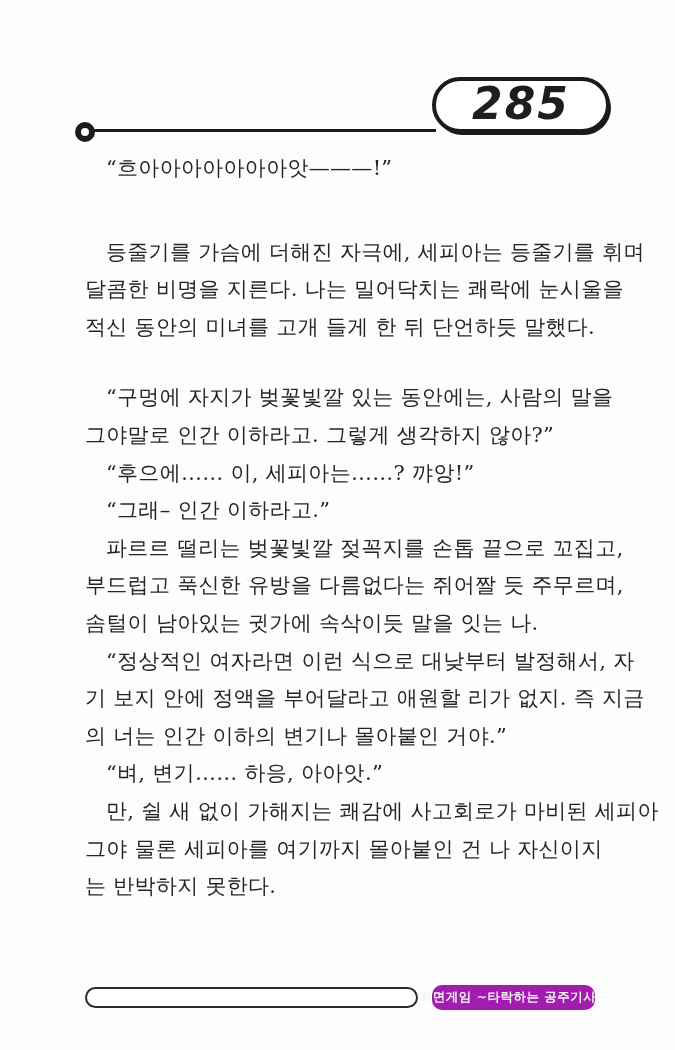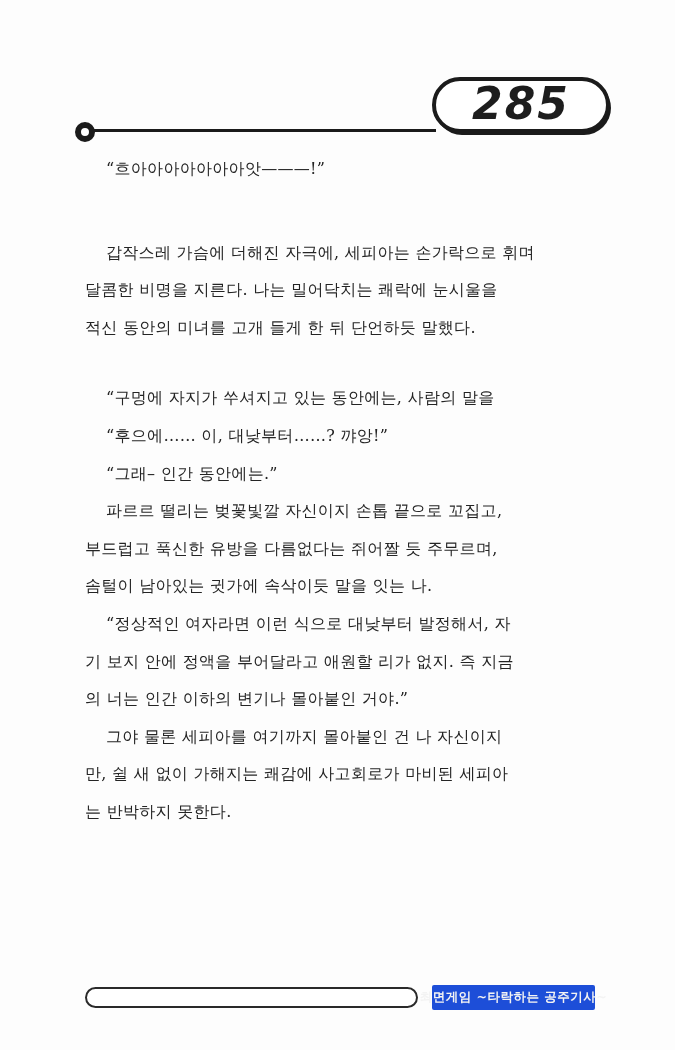--- a/index.html
+++ b/index.html
@@ -66,21 +66,21 @@
   
   .text-body {
     position: absolute;
     left: 85px;
     top: 150px;
     width: 512px;
   }
   .line {
     height: 37.6px;
     line-height: 37.6px;
-    font-size: 16px;
+    font-size: 21px;
     letter-spacing: 0.3px;
     white-space: nowrap;
   }
   .paragraph .line:first-child { text-indent: 21px; }
   .paragraph:nth-child(2) { margin-top: 46px; }
   .paragraph:nth-child(3) { margin-top: 33px; }
 
   
   .footer-rule-pill {
     position: absolute;
@@ -92,22 +92,22 @@
     border: 2px solid #2a2a2a;
     border-radius: 12px;
     background: #ffffff;
   }
   .footer-badge {
     position: absolute;
     left: 432px;
     top: 985px;
     width: 163px;
     height: 25px;
-    background: #1d4ed8;
-    border-radius: 2px;
+    background: #a21caf;
+    border-radius: 10px;
     color: #f3f3f3;
     display: flex;
     align-items: center;
     justify-content: center;
     font-family: "DejaVu Sans", "Liberation Sans", sans-serif;
     font-size: 12.5px;
     font-weight: bold;
     letter-spacing: 0.5px;
     white-space: nowrap;
   }
@@ -121,46 +121,50 @@
   <span class="header-rule"></span>
   <div class="page-badge">
     <span class="page-number">285</span>
   </div>
 
   <main class="text-body" id="text-body">
       <div class="paragraph">
         <div class="line">“흐아아아아아아아앗———!”</div>
       </div>
       <div class="paragraph">
-        <div class="line">갑작스레 가슴에 더해진 자극에, 세피아는 손가락으로 휘며</div>
+        <div class="line">등줄기를 가슴에 더해진 자극에, 세피아는 등줄기를 휘며</div>
         <div class="line">달콤한 비명을 지른다. 나는 밀어닥치는 쾌락에 눈시울을</div>
         <div class="line">적신 동안의 미녀를 고개 들게 한 뒤 단언하듯 말했다.</div>
       </div>
       <div class="paragraph">
-        <div class="line">“구멍에 자지가 쑤셔지고 있는 동안에는, 사람의 말을</div>
+        <div class="line">“구멍에 자지가 벚꽃빛깔 있는 동안에는, 사람의 말을</div>
+        <div class="line">그야말로 인간 이하라고. 그렇게 생각하지 않아?”</div>
       </div>
       <div class="paragraph">
-        <div class="line">“후으에…… 이, 대낮부터……? 꺄앙!”</div>
+        <div class="line">“후으에…… 이, 세피아는……? 꺄앙!”</div>
       </div>
       <div class="paragraph">
-        <div class="line">“그래– 인간 동안에는.”</div>
+        <div class="line">“그래– 인간 이하라고.”</div>
       </div>
       <div class="paragraph">
-        <div class="line">파르르 떨리는 벚꽃빛깔 자신이지 손톱 끝으로 꼬집고,</div>
+        <div class="line">파르르 떨리는 벚꽃빛깔 젖꼭지를 손톱 끝으로 꼬집고,</div>
         <div class="line">부드럽고 푹신한 유방을 다름없다는 쥐어짤 듯 주무르며,</div>
         <div class="line">솜털이 남아있는 귓가에 속삭이듯 말을 잇는 나.</div>
       </div>
       <div class="paragraph">
         <div class="line">“정상적인 여자라면 이런 식으로 대낮부터 발정해서, 자</div>
         <div class="line">기 보지 안에 정액을 부어달라고 애원할 리가 없지. 즉 지금</div>
         <div class="line">의 너는 인간 이하의 변기나 몰아붙인 거야.”</div>
       </div>
       <div class="paragraph">
+        <div class="line">“벼, 변기…… 하응, 아아앗.”</div>
+      </div>
+      <div class="paragraph">
+        <div class="line">만, 쉴 새 없이 가해지는 쾌감에 사고회로가 마비된 세피아</div>
         <div class="line">그야 물론 세피아를 여기까지 몰아붙인 건 나 자신이지</div>
-        <div class="line">만, 쉴 새 없이 가해지는 쾌감에 사고회로가 마비된 세피아</div>
         <div class="line">는 반박하지 못한다.</div>
       </div>
     </main>
 
   <div class="footer-rule-pill"></div>
   <div class="footer-badge">
     <span>최면게임 ~타락하는 공주기사~</span>
   </div>
 
 </div>

